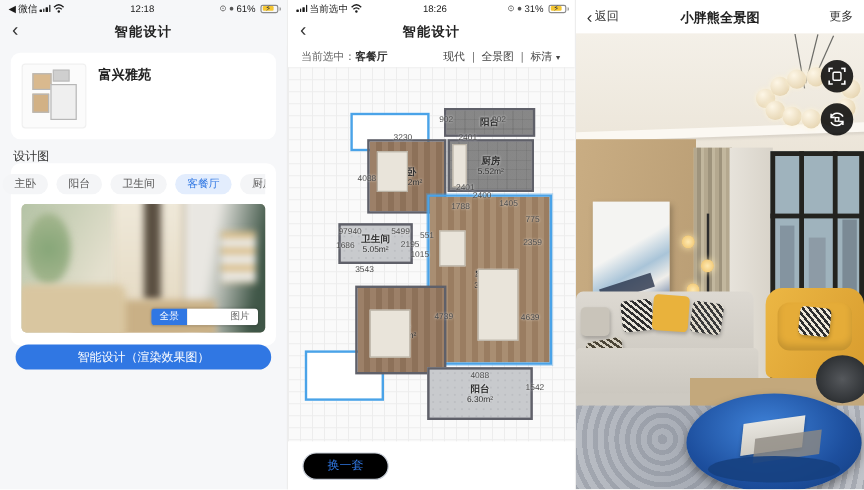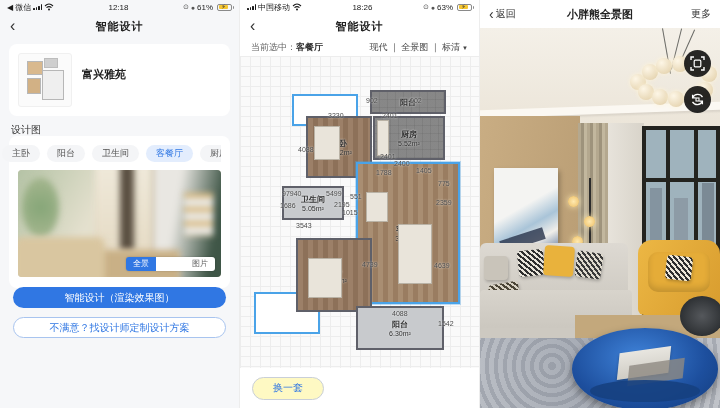--- a/index.html
+++ b/index.html
@@ -29,21 +29,21 @@
   .p1 { background:#f6f7f9; border-right:1px solid #ededed; }
   .p1 .sb,.p1 .nav { background:#f6f7f9; }
   .card { position:absolute; left:9px; right:9px; background:#fff; border-radius:8px; }
   .pcard { top:44px; height:72px; padding:9px; display:flex; gap:10px; }
   .thumb { width:54px; height:54px; background:#fbfbfb; border:1px solid #f0f0f0; border-radius:3px; position:relative; overflow:hidden; }
   .thumb i { position:absolute; }
   .t1 { left:8px; top:7px; width:16px; height:14px; background:#d9b98e; border:1px solid #b7b7b7; }
   .t2 { left:8px; top:24px; width:14px; height:16px; background:#d2b185; border:1px solid #b7b7b7; }
   .t3 { left:25px; top:4px; width:14px; height:10px; background:#cfcfcf; border:1px solid #bdbdbd; }
   .t4 { left:23px; top:16px; width:22px; height:30px; background:#efefef; border:1px solid #b7b7b7; }
-  .pinfo { display:flex; justify-content:space-between; padding:2px 0;margin-top:12px; }
+  .pinfo { display:flex; justify-content:space-between; padding:2px 0; }
   .pname { font-size:11px; font-weight:bold; color:#222; }
   .pspecs { font-size:9px; color:#9a9a9a; }
   .powner { font-size:9px; color:#9a9a9a; }
   .sect { position:absolute; left:11px; top:123px; font-size:10px; color:#333; }
   .dcard { top:136px; height:152px; padding:9px 9px; }
   .tabs { display:flex; gap:7px; margin-left:-16px; overflow:hidden; width:calc(100% + 16px); }
   .tab { flex:0 0 auto; font-size:9px; color:#555; background:#f4f5f7; border-radius:10px; padding:3px 10px; line-height:1.2; }
   .tab.active { background:#e3edfd; color:#3077e3; }
   .shot { position:relative; margin-top:8px; height:107px; border-radius:4px; overflow:hidden; background:#cfc4ad; }
   .shot .lay { position:absolute; filter:blur(3px); }
@@ -79,21 +79,21 @@
   .room .ra { font-size:7px; display:block; }
   .wood { background:repeating-linear-gradient(90deg,#9c8068 0 5px,#8d7159 5px 10px); }
   .wood2 { background:repeating-linear-gradient(90deg,#a98e72 0 5px,#9a7d61 5px 10px); }
   .tile { background:repeating-linear-gradient(#cfcfcf 0 7px,#c3c3c3 7px 8px),repeating-linear-gradient(90deg,#cfcfcf 0 7px,#c3c3c3 7px 8px); background-blend-mode:multiply; background-color:#cdcdcd; }
   .stone { background:#c8cacd; background-image:radial-gradient(#bcbec2 15%,transparent 16%); background-size:6px 6px; }
   .sel-room { border:2.5px solid #4aa3e8 !important; box-shadow:0 0 0 1px rgba(74,163,232,.35); }
   .ghost { position:absolute; border:2px solid #4aa3e8; background:#fff; }
   .furn { position:absolute; background:#e9e4da; border:1px solid #b9b2a5; }
   .dim { position:absolute; font-size:7px; color:#4a4a4a; text-shadow:0 0 2px rgba(255,255,255,.9); white-space:nowrap; }
   .p2-btns { position:absolute; left:0; right:0; bottom:0; height:40px; background:#fff; display:flex; align-items:center; gap:10px; padding:0 12px; }
-  .btn-change { width:72px; height:23px; border:1px solid #c9cfd8; border-radius:12px; color:#3077e3; font-size:10px; display:flex; align-items:center; justify-content:center; background:#fef9c3; }
+  .btn-change { width:72px; height:23px; border:1px solid #c9cfd8; border-radius:12px; color:#3077e3; font-size:10px; display:flex; align-items:center; justify-content:center; background:#000000; }
   .btn-render { flex:1; height:23px; background:#3077e3; border-radius:12px; color:#fff; font-size:10px; display:flex; align-items:center; justify-content:center; }
 
   
   .p3 { background:#fff; }
   .p3nav { position:absolute; top:0; left:0; right:0; height:28px; background:#fff; display:flex; align-items:center; justify-content:center; }
   .p3nav .title { font-size:11px; font-weight:bold; color:#222; }
   .p3back { position:absolute; left:9px; font-size:10px; color:#333; display:flex; align-items:center; gap:2px; }
   .p3back .chev { font-size:14px; line-height:10px; }
   .p3more { position:absolute; right:9px; font-size:10px; color:#333; }
   .pano { position:absolute; top:28px; left:0; right:0; bottom:0; background:#efe9df; overflow:hidden; }
@@ -229,44 +229,43 @@
         <div class="lay sh-floor"></div>
         <div class="lay sh-sofa"></div>
         <div class="seg">
           <span class="on">全景</span>
           <span class="off">图片</span>
         </div>
       </div>
     </div>
 
     <div class="btn-primary">智能设计（渲染效果图）</div>
-    <div class="btn-outline">不满意？找设计师定制设计方案</div>
   </div>
 
   <div class="panel p2">
     <div class="sb">
       <span class="grp">
         <span class="bars">
             <i></i>
             <i></i>
             <i></i>
             <i></i>
           </span>
-        <span>中国移动</span>
+        <span>当前选中</span>
         <svg class="wifi" width="10" height="8" viewBox="0 0 10 8">
             <path d="M1 3 Q5 -1 9 3" stroke="#1a1a1a" fill="none" stroke-width="1.1"></path>
             <path d="M2.5 4.7 Q5 2.4 7.5 4.7" stroke="#1a1a1a" fill="none" stroke-width="1.1"></path>
             <circle cx="5" cy="6.6" r="1" fill="#1a1a1a"></circle>
           </svg>
       </span>
       <span>18:26</span>
       <span class="grp">
         <span class="dot">⊙</span>
         <span class="dot">●</span>
-        <span>63%</span>
+        <span>31%</span>
         <span class="batt">
             <span class="fill"></span>
             <span class="bolt">⚡</span>
           </span>
       </span>
     </div>
     <div class="nav">
       <span class="back">‹</span>
       <span class="title">智能设计</span>
     </div>

